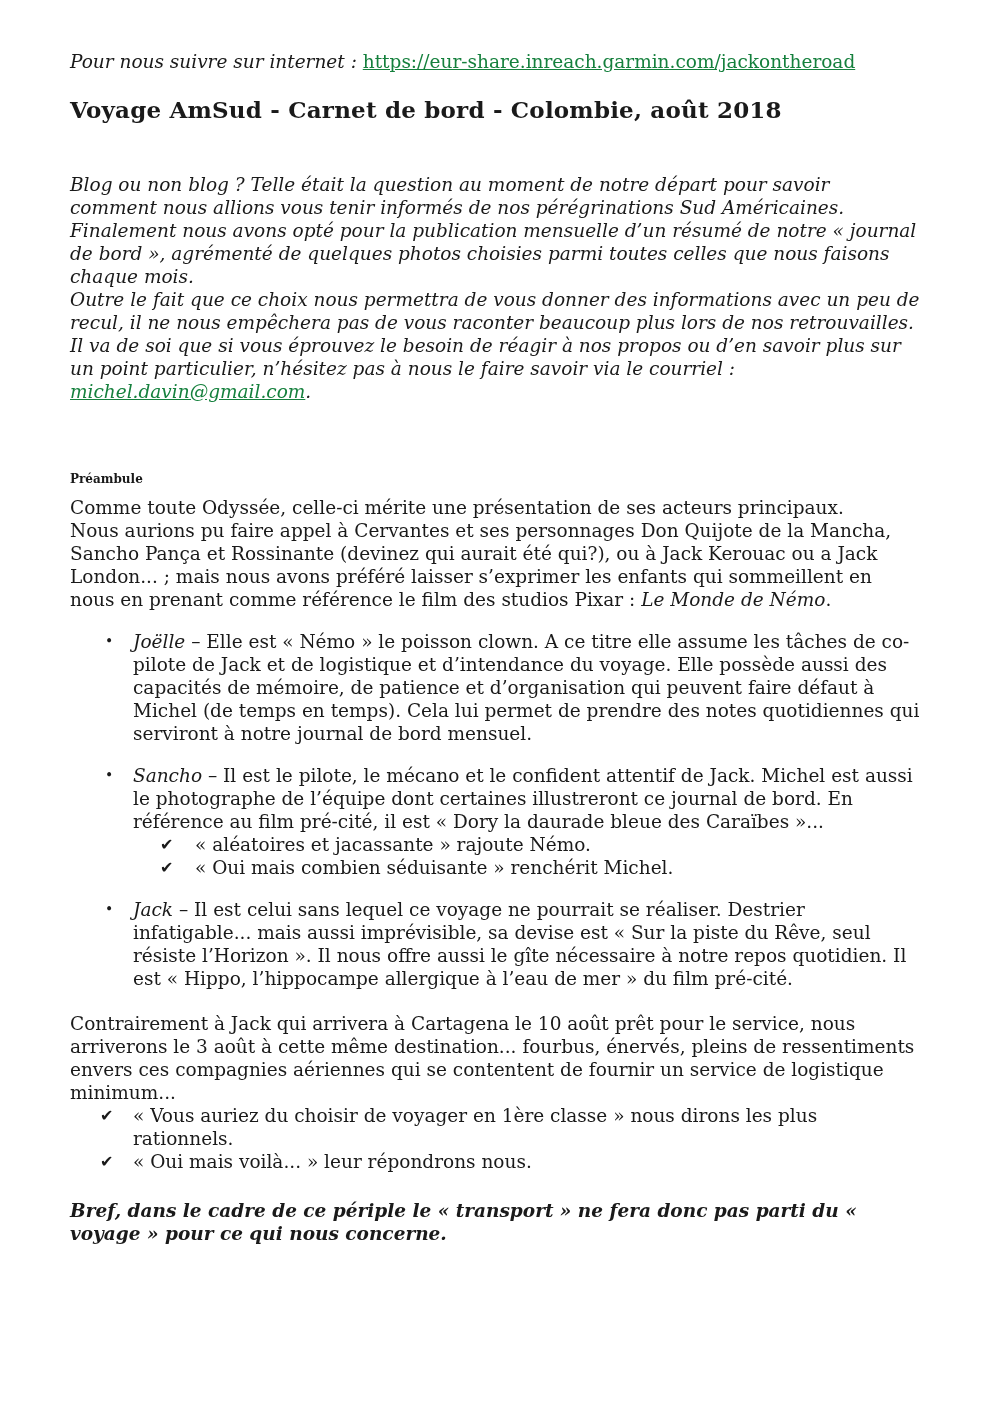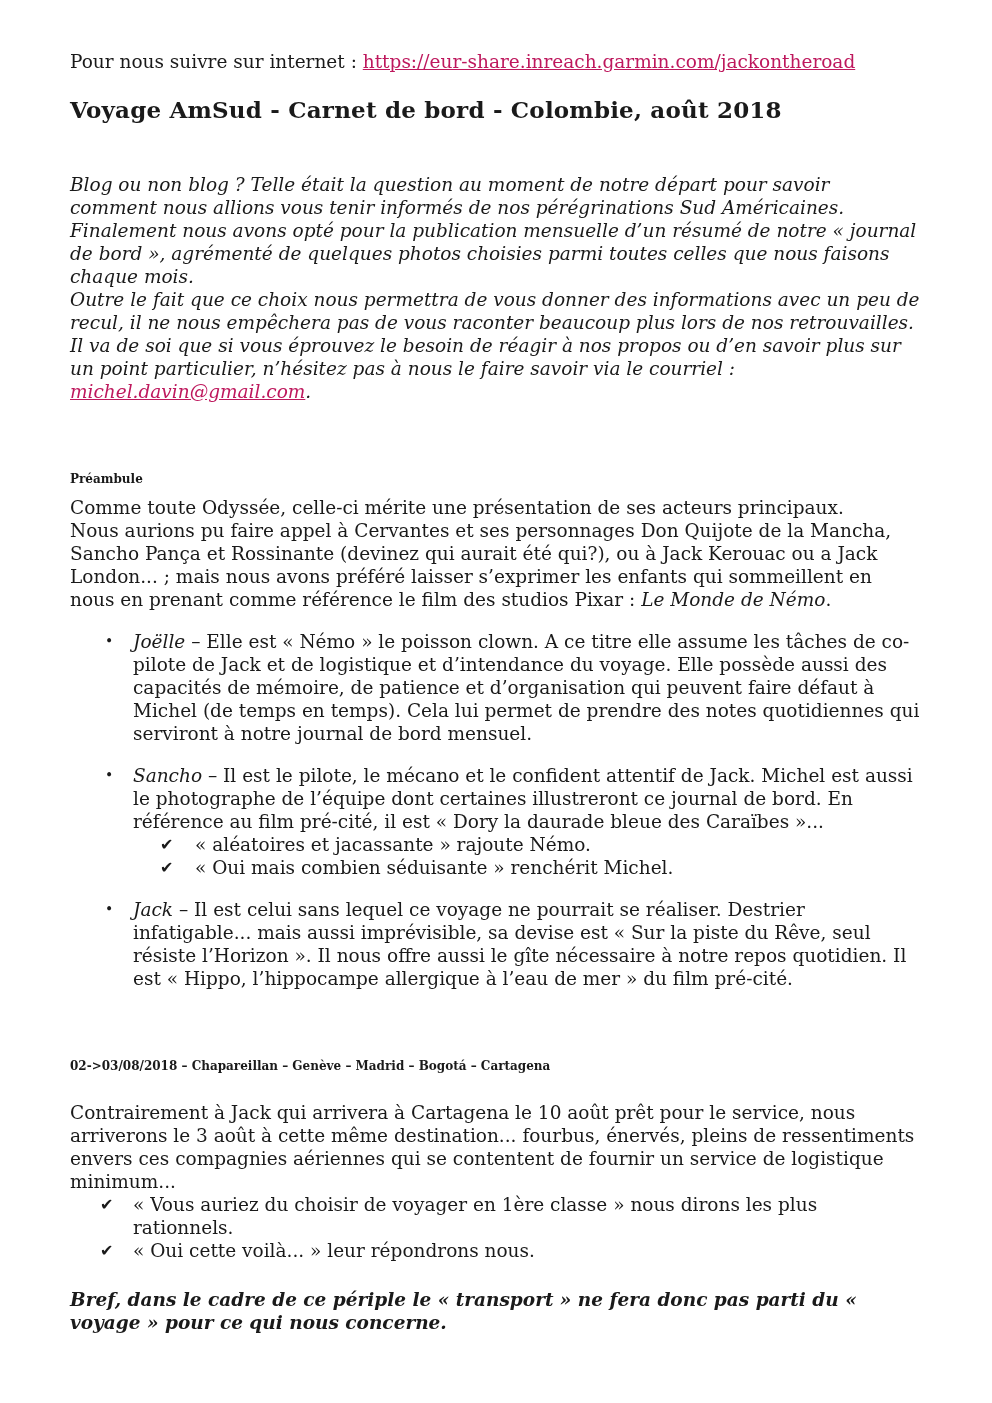--- a/index.html
+++ b/index.html
@@ -10,23 +10,23 @@
     margin: 0 auto;
     background: #ffffff;
     padding: 50px 70px 0 70px;
     font-family: "DejaVu Serif", serif;
     font-size: 18.5px;
     line-height: 23px;
     color: #1a1a1a;
     overflow: hidden;
   }
   .it { font-style: italic; text-align: center; }
-  .link { color: #be185d; text-decoration: underline; cursor: pointer; }
+  .link { color: #15803d; text-decoration: underline; cursor: pointer; }
   .follow { margin-bottom: 20px; }
-  .follow .lead { }
+  .follow .lead { font-style: italic; }
   .title {
     font-size: 23px;
     line-height: 34px;
     font-weight: bold;
     margin-bottom: 46px;
     letter-spacing: 0.2px;
   }
   .intro { font-style: italic; }
   .intro p { margin: 0; }
   .intro .link { font-style: italic; }
@@ -113,32 +113,31 @@
 
     <div class="bitem">
       <span class="bmark">•</span>
       <div class="btext">
         <p class="body-p"><span class="actor">Jack</span><span> – Il est celui sans lequel ce voyage ne pourrait se réaliser. Destrier infatigable... mais aussi imprévisible, sa devise est « Sur la piste du Rêve, seul résiste l’Horizon ». Il nous offre aussi le gîte nécessaire à notre repos quotidien. Il est « Hippo, l’hippocampe allergique à l’eau de mer » du film pré-cité.</span></p>
       </div>
     </div>
 
   </div>
 
-  <h2 class="h2">02-&gt;03/08/2018 – Chapareillan – Genève – Madrid – Bogotá – Cartagena</h2>
 
   <div class="section-body">
     <p class="body-p">Contrairement à Jack qui arrivera à Cartagena le 10 août prêt pour le service, nous arriverons le 3 août à cette même destination... fourbus, énervés, pleins de ressentiments envers ces compagnies aériennes qui se contentent de fournir un service de logistique minimum...</p>
 
     <div class="checklist lvl1">
       <div class="citem">
         <span class="cmark">✔</span>
         <span>« Vous auriez du  choisir de voyager en 1ère classe » nous dirons les plus rationnels.</span>
       </div>
       <div class="citem">
         <span class="cmark">✔</span>
-        <span>« Oui cette voilà... » leur répondrons nous.</span>
+        <span>« Oui mais voilà... » leur répondrons nous.</span>
       </div>
     </div>
 
     <p class="conclusion">Bref, dans le cadre de ce périple le «  transport » ne fera donc pas parti du « voyage » pour ce qui nous concerne.</p>
   </div>
 
 </div>
 
 </body></html>

